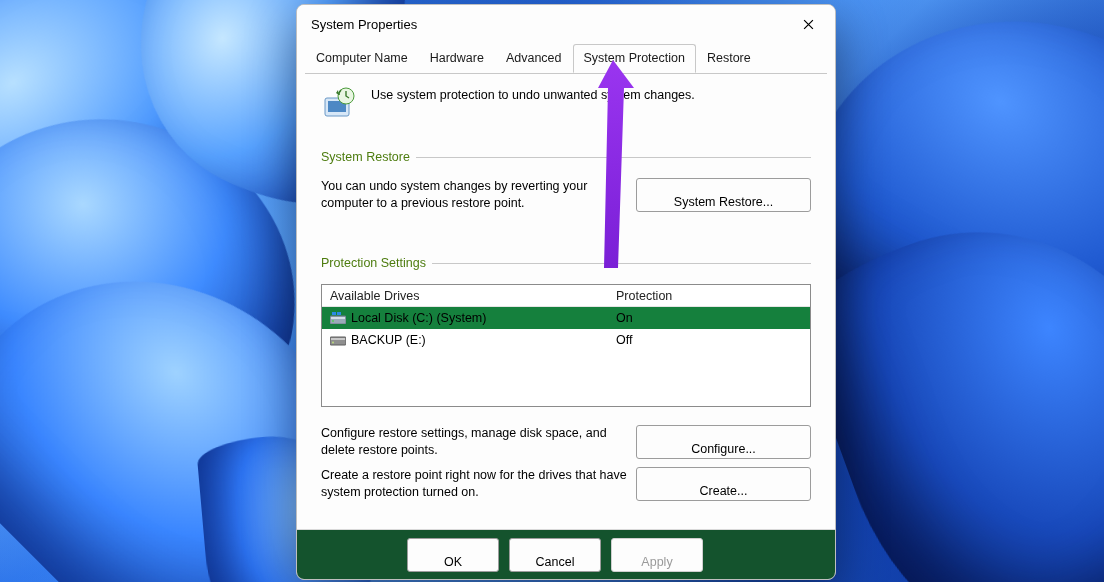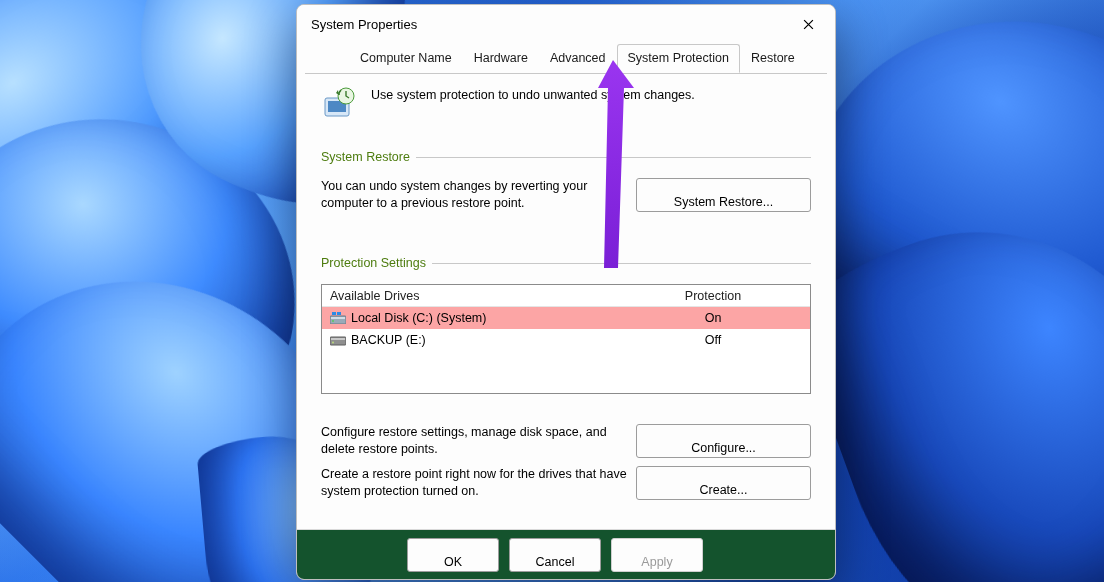--- a/index.html
+++ b/index.html
@@ -64,21 +64,20 @@
       border-radius:4px;
     }
     .close-btn svg { width:11px; height:11px; }
 
     .tab-row {
       display:flex;
       padding: 0 8px;
       border-bottom: 1px solid #fdfdfd;
       background:#fdfdfd;
       gap:0;
-      margin-left:44px;
     }
     .tab {
       padding: 6px 10px 7px 10px;
       font-size: 12.5px;
       color:#1a1a1a;
       border: 1px solid transparent;
       position: relative;
       top:1px;
       cursor:default;
       white-space: nowrap;
@@ -114,35 +113,34 @@
       font-size:12.5px;
       font-family:inherit;
       padding:16px;
       cursor:default;
     }
     .win-btn:disabled { color:#9a9a9a; border-color:#cfcfcf; }
 
     .drive-box {
       border:1px solid #8b8b8b;
       background:#fff;
-      height:110px;
-      margin-bottom:30px;
-      text-align:center;
+      height:123px;
+      margin-bottom:18px;
     }
     .drive-header, .drive-row {
       display:flex;
       height:22px;
       align-items:center;
       font-size:12.5px;
     }
     .drive-header { border-bottom:1px solid #e5e5e5; }
     .col-a { width:290px; padding-left:8px; display:flex; align-items:center; gap:5px; }
     .col-b { flex:1; padding-left:4px; }
     .hdr { color:#222; }
-    .drive-row.sel { background:#fca5a5; }
+    .drive-row.sel { background:#15803d; }
 
     .footer {
       height:50px;
       border-top:1px solid #d9d9d9;
       background:#14532d;
       display:flex;
       align-items:center;
       justify-content:center;
       gap:10px;
       padding-right:22px;

